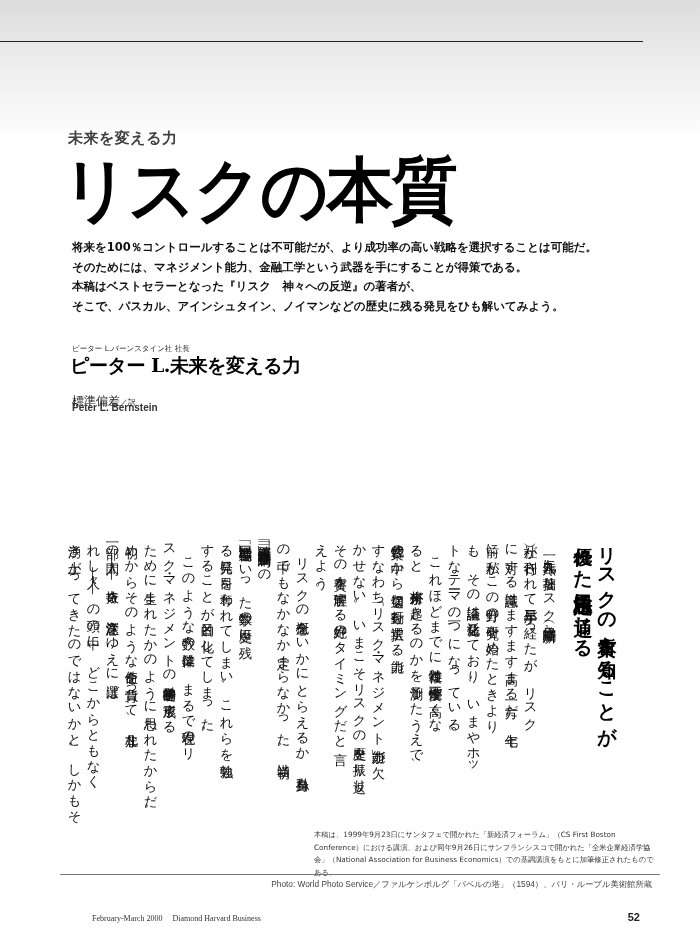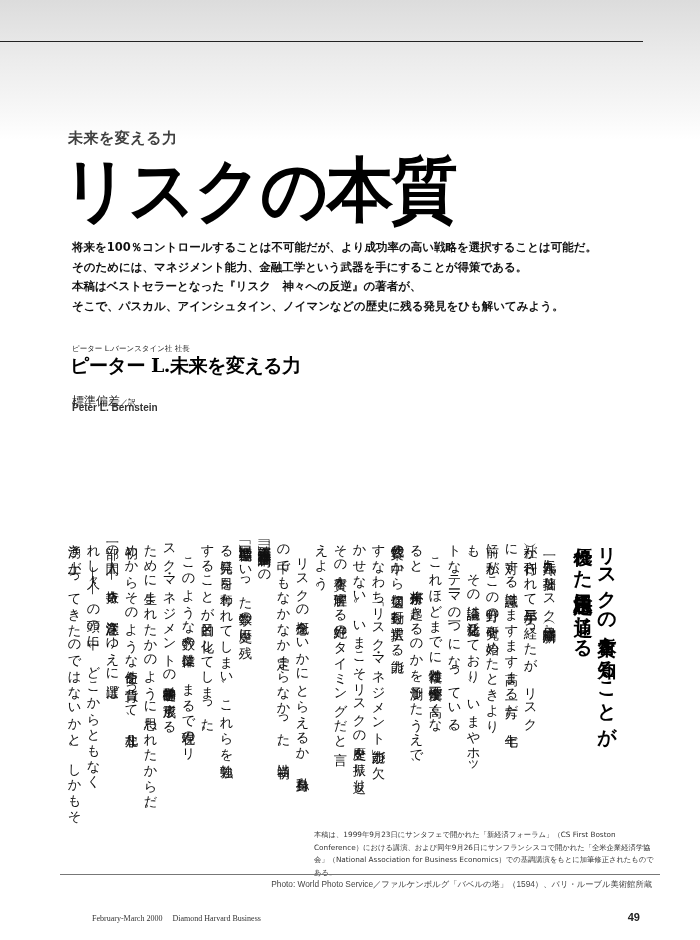--- a/index.html
+++ b/index.html
@@ -78,13 +78,13 @@
 <div class="vcol" style="left:65px;">湧き上がってきたのではないかと。しかもそ</div>
 
 <div class="note">本稿は、1999年9月23日にサンタフェで開かれた「新経済フォーラム」（CS First Boston Conference）における講演、および同年9月26日にサンフランシスコで開かれた「全米企業経済学協会」（National Association for Business Economics）での基調講演をもとに加筆修正されたものである。</div>
 <div class="note-rule"></div>
 <div class="photo-credit">Photo: World Photo Service／ファルケンボルグ「バベルの塔」（1594）、パリ・ルーブル美術館所蔵</div>
 
 <div class="footer-left">
   <span>February-March 2000</span>
   <span>Diamond Harvard Business</span>
 </div>
-<div class="page-num">49</div>
+<div class="page-num">52</div>
 
 </body></html>

